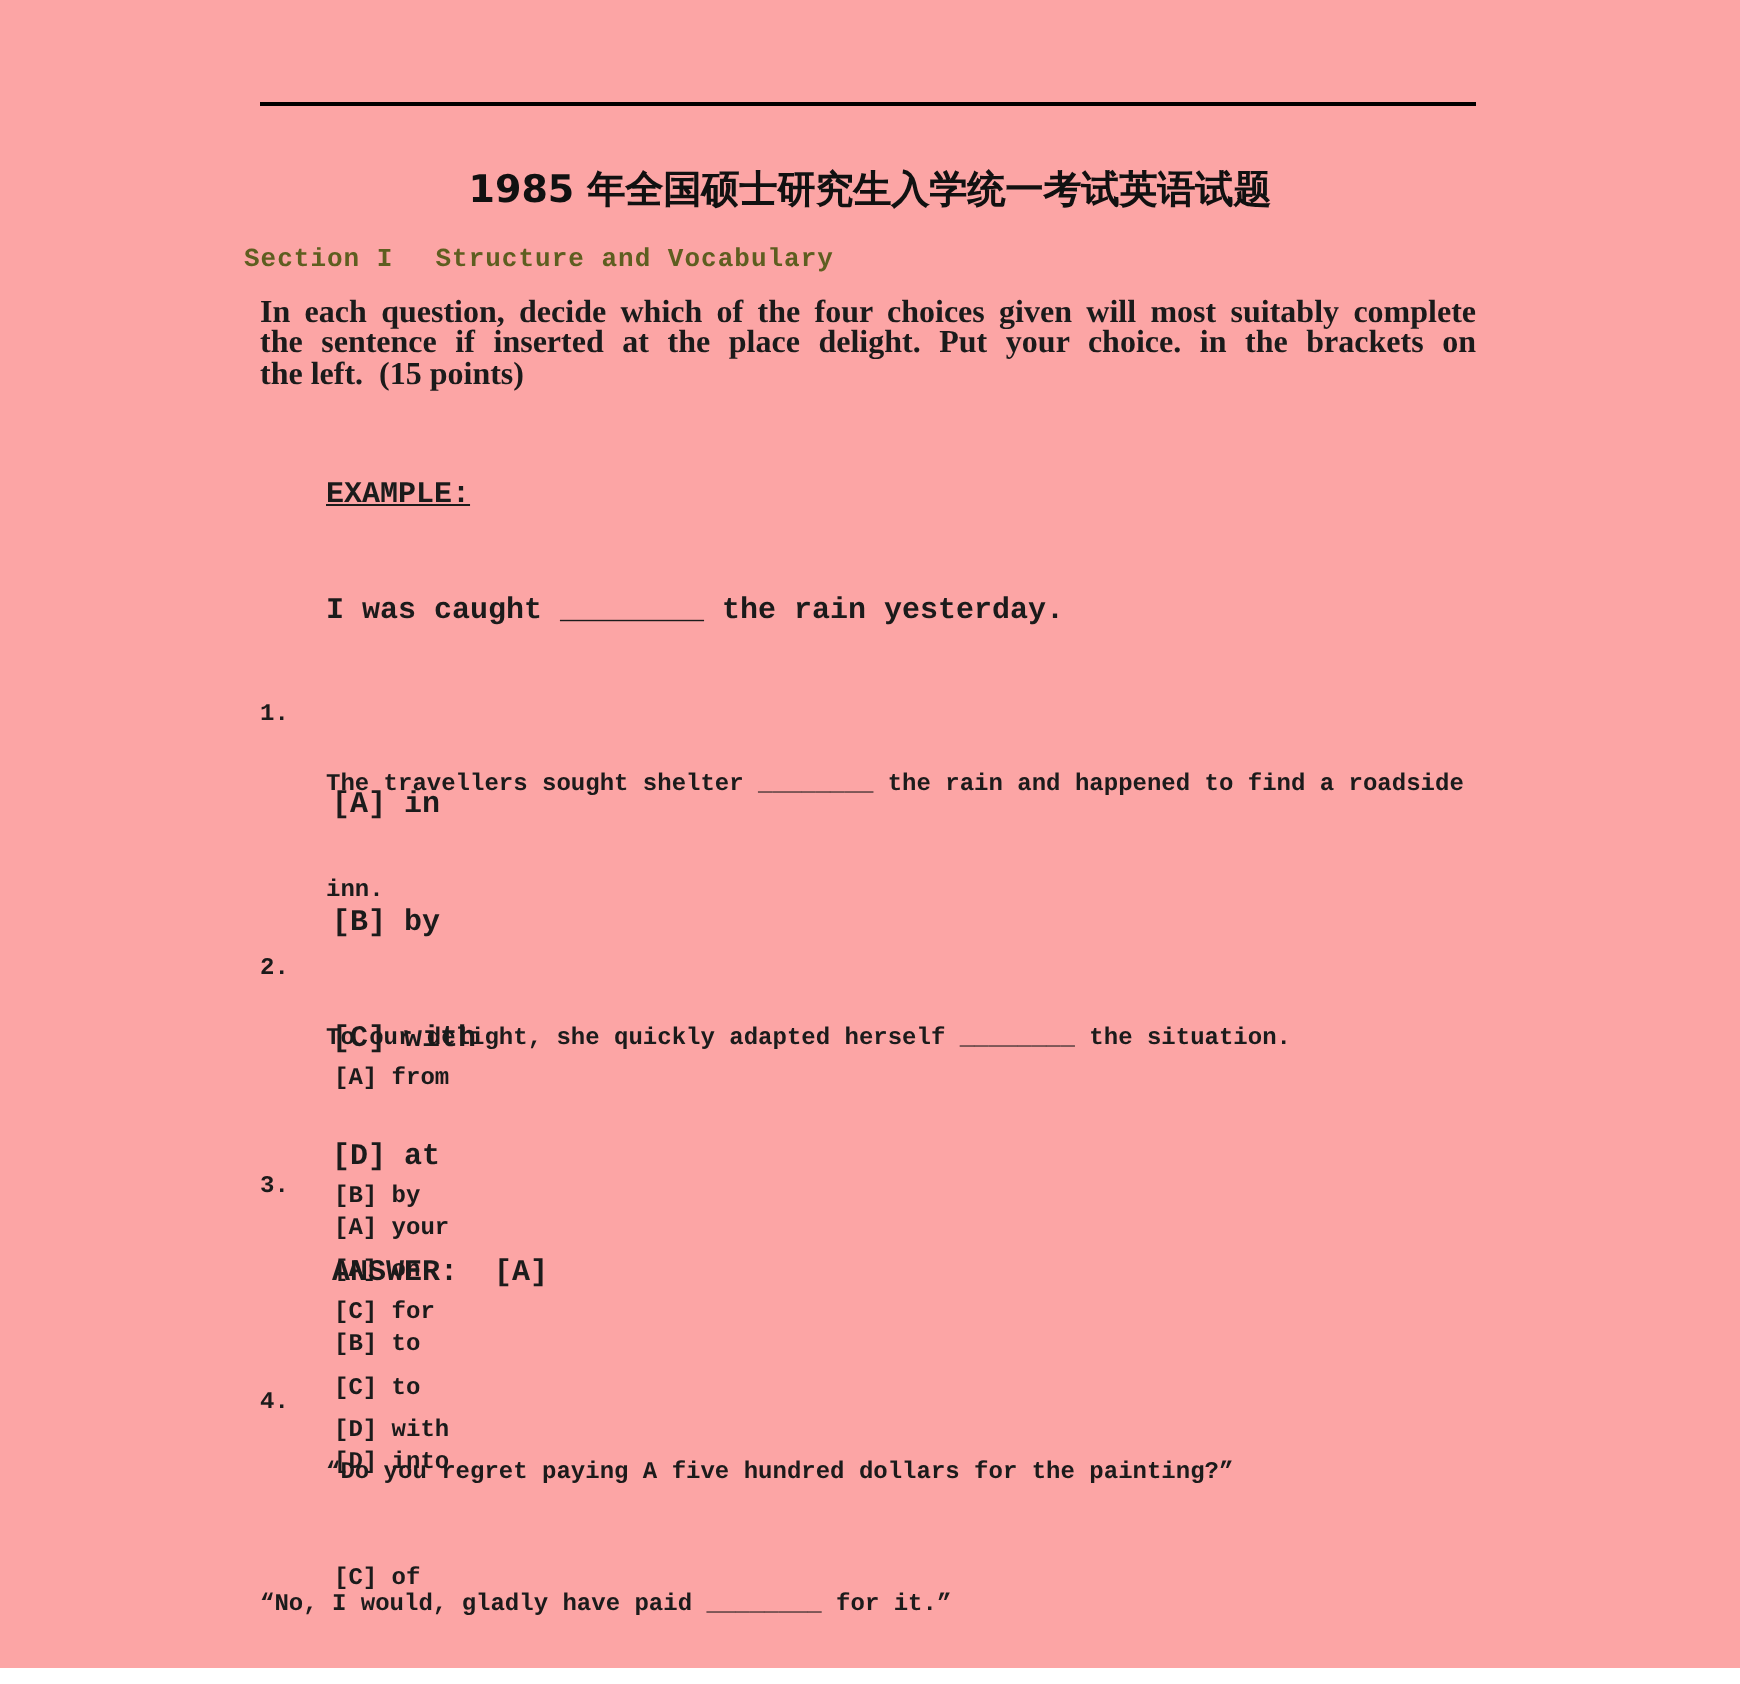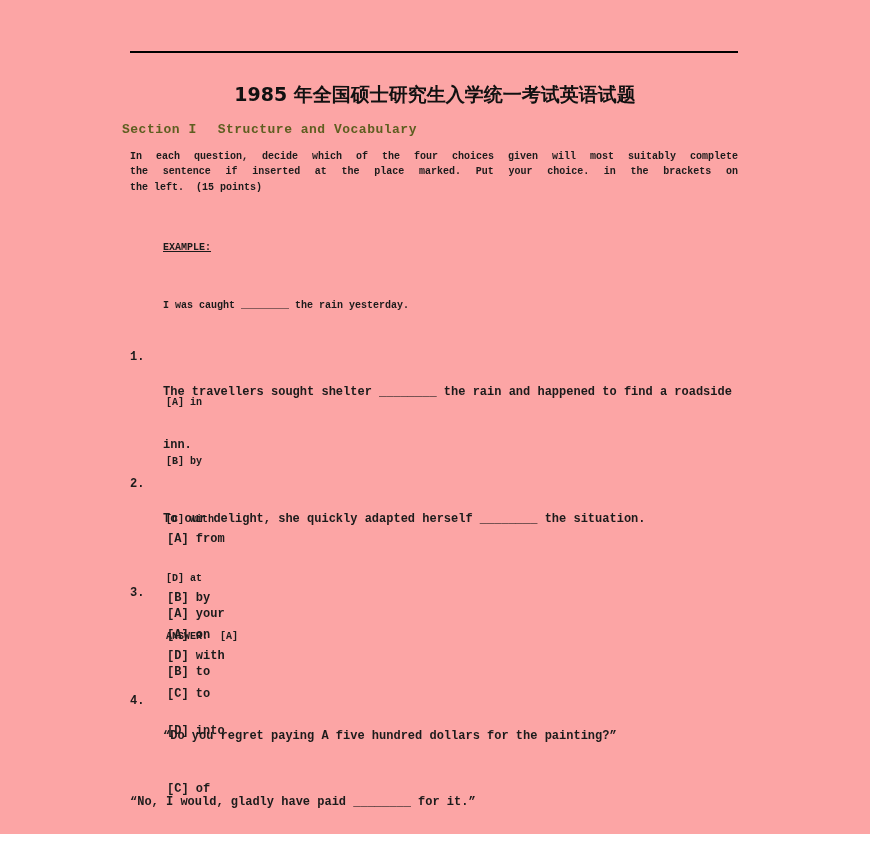--- a/index.html
+++ b/index.html
@@ -46,36 +46,37 @@
     letter-spacing: 0.5px;
     color: #5e5e20;
     white-space: nowrap;
   }
   .section-name { margin-left: 21px; }
   .instructions {
     position: absolute;
     left: 130px;
     top: 149px;
     width: 608px;
-    font-size: 10px;
+    font-size: 16px;
     line-height: 15.4px;
+    font-family: Liberation Serif, serif;
   }
   .instructions .jline {
     text-align: justify;
     text-align-last: justify;
   }
   .instructions .lline {
     text-align: left;
     white-space: pre;
   }
   .example {
     position: absolute;
     left: 163px;
     top: 199px;
-    font-size: 10px;
+    font-size: 15px;
     line-height: 19.4px;
     white-space: pre;
   }
   .ex-label { text-decoration: underline; display: inline-block; }
   .example .choices { padding-left: 3px; }
   .question {
     position: absolute;
     left: 130px;
     width: 612px;
     font-size: 12px;
@@ -111,21 +112,21 @@
   <div class="top-rule"></div>
 
   <h1 class="title">1985 年全国硕士研究生入学统一考试英语试题</h1>
 
   <div class="section-heading">
     <span>Section I</span><span class="section-name">Structure and Vocabulary</span>
   </div>
 
   <div class="instructions">
     <div class="jline">In each question, decide which of the four choices given will most suitably complete</div>
-    <div class="jline">the sentence if inserted at the place marked. Put your choice. in the brackets on</div>
+    <div class="jline">the sentence if inserted at the place delight. Put your choice. in the brackets on</div>
     <div class="lline">the left.  (15 points)</div>
   </div>
 
   <div class="example">
     <div><span class="ex-label">EXAMPLE:</span></div>
     <div>I was caught ________ the rain yesterday.</div>
     <div class="choices">
       <div>[A] in</div>
       <div>[B] by</div>
       <div>[C] with</div>
@@ -136,20 +137,21 @@
 
   <div class="question q1">
     <span class="q-num">1.</span>
     <div class="q-text">
       <div>The travellers sought shelter ________ the rain and happened to find a roadside</div>
       <div>inn.</div>
     </div>
     <div class="choices">
       <div>[A] from</div>
       <div>[B] by</div>
+      <div>[C] for</div>
       <div>[D] with</div>
     </div>
   </div>
 
   <div class="question q2">
     <span class="q-num">2.</span>
     <div class="q-text">
       <div>To our delight, she quickly adapted herself ________ the situation.</div>
     </div>
     <div class="choices">

